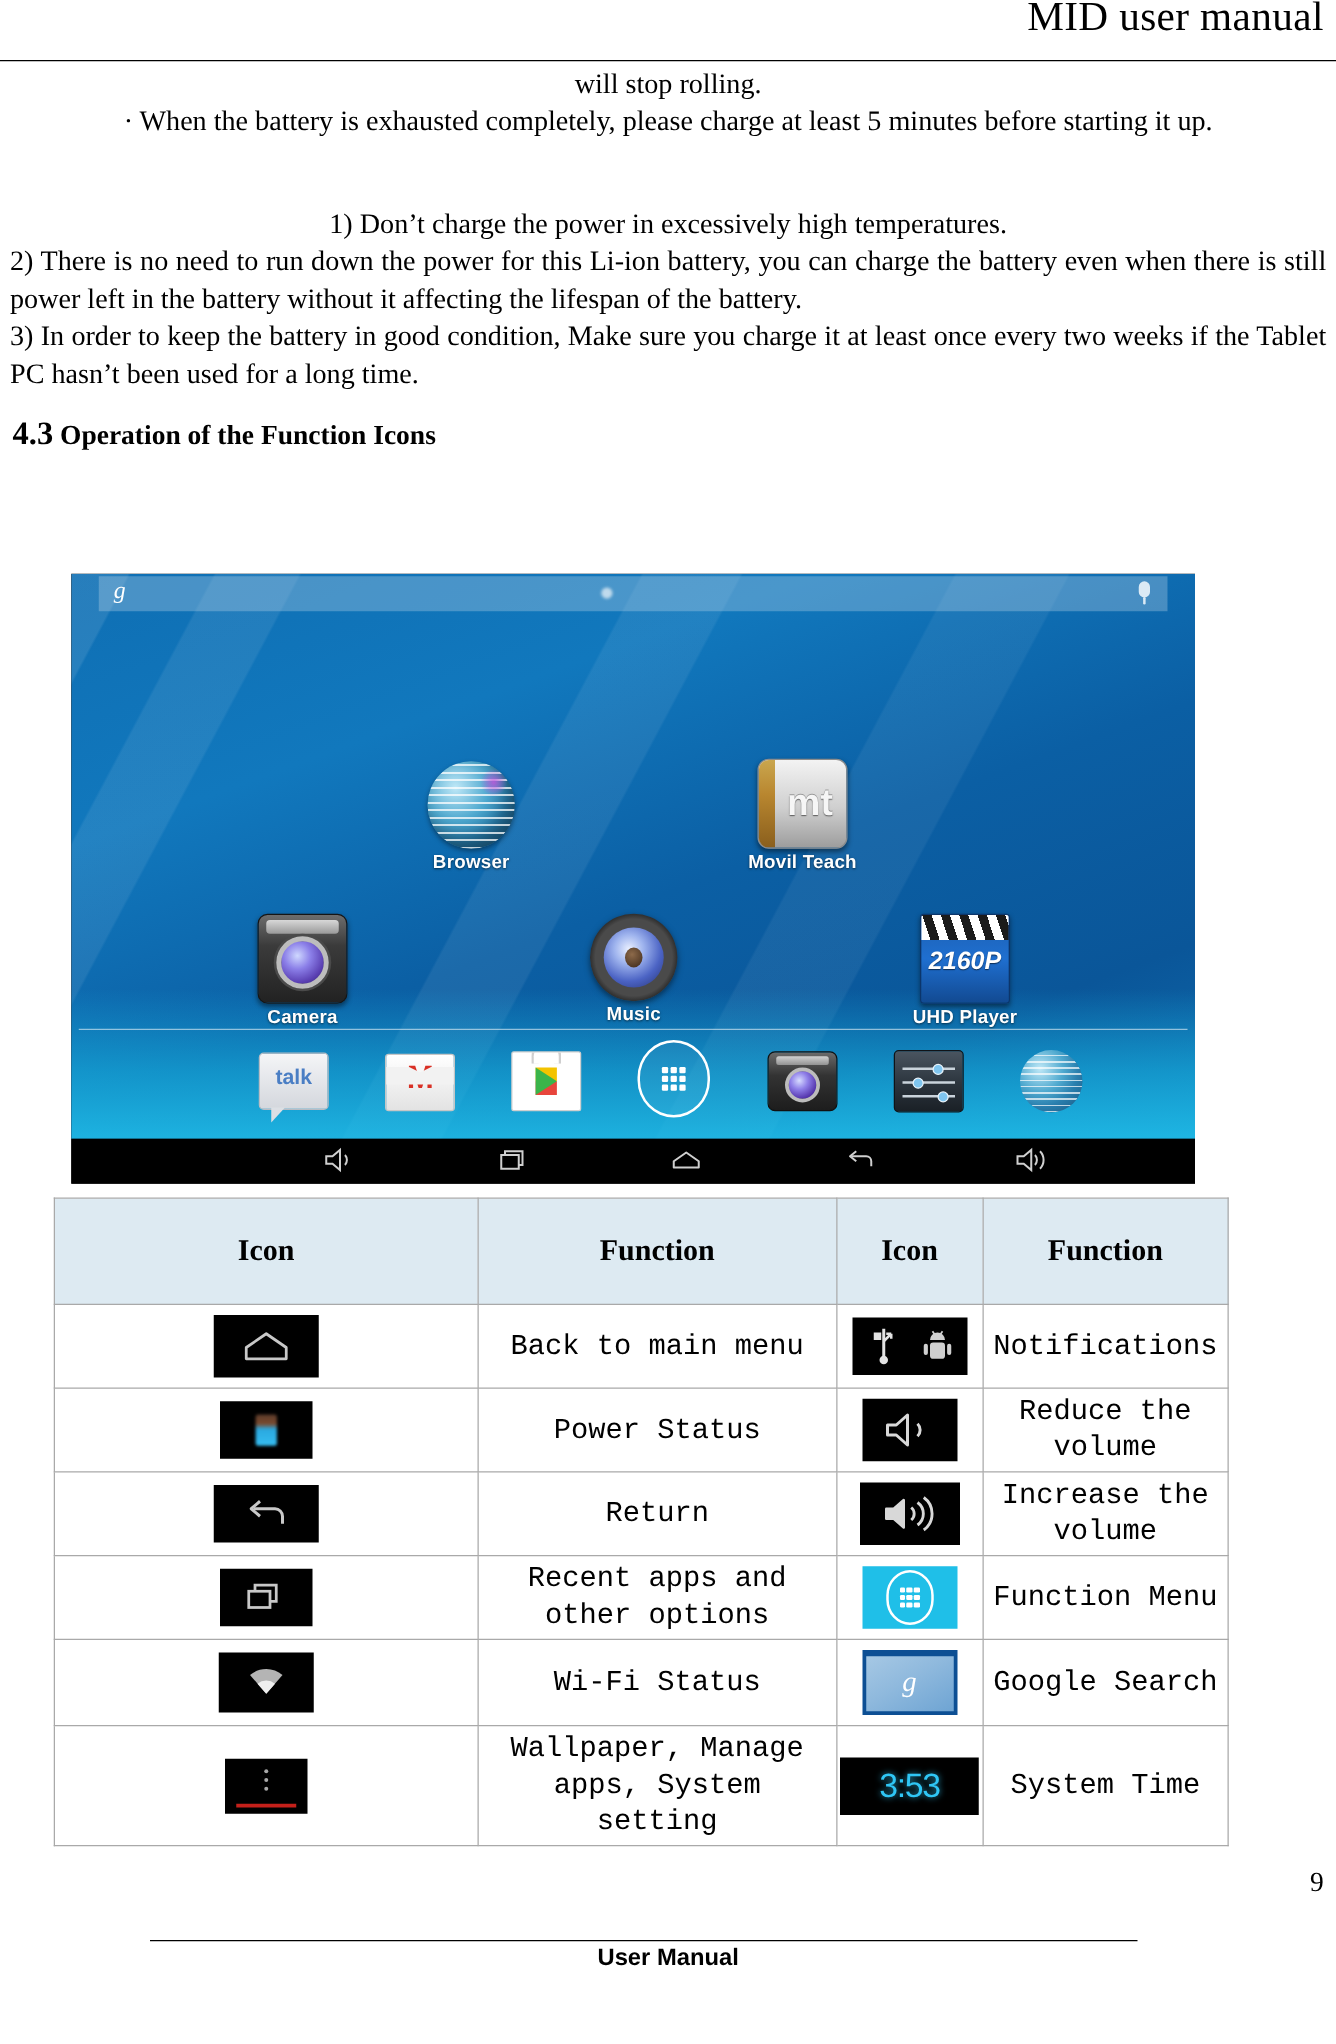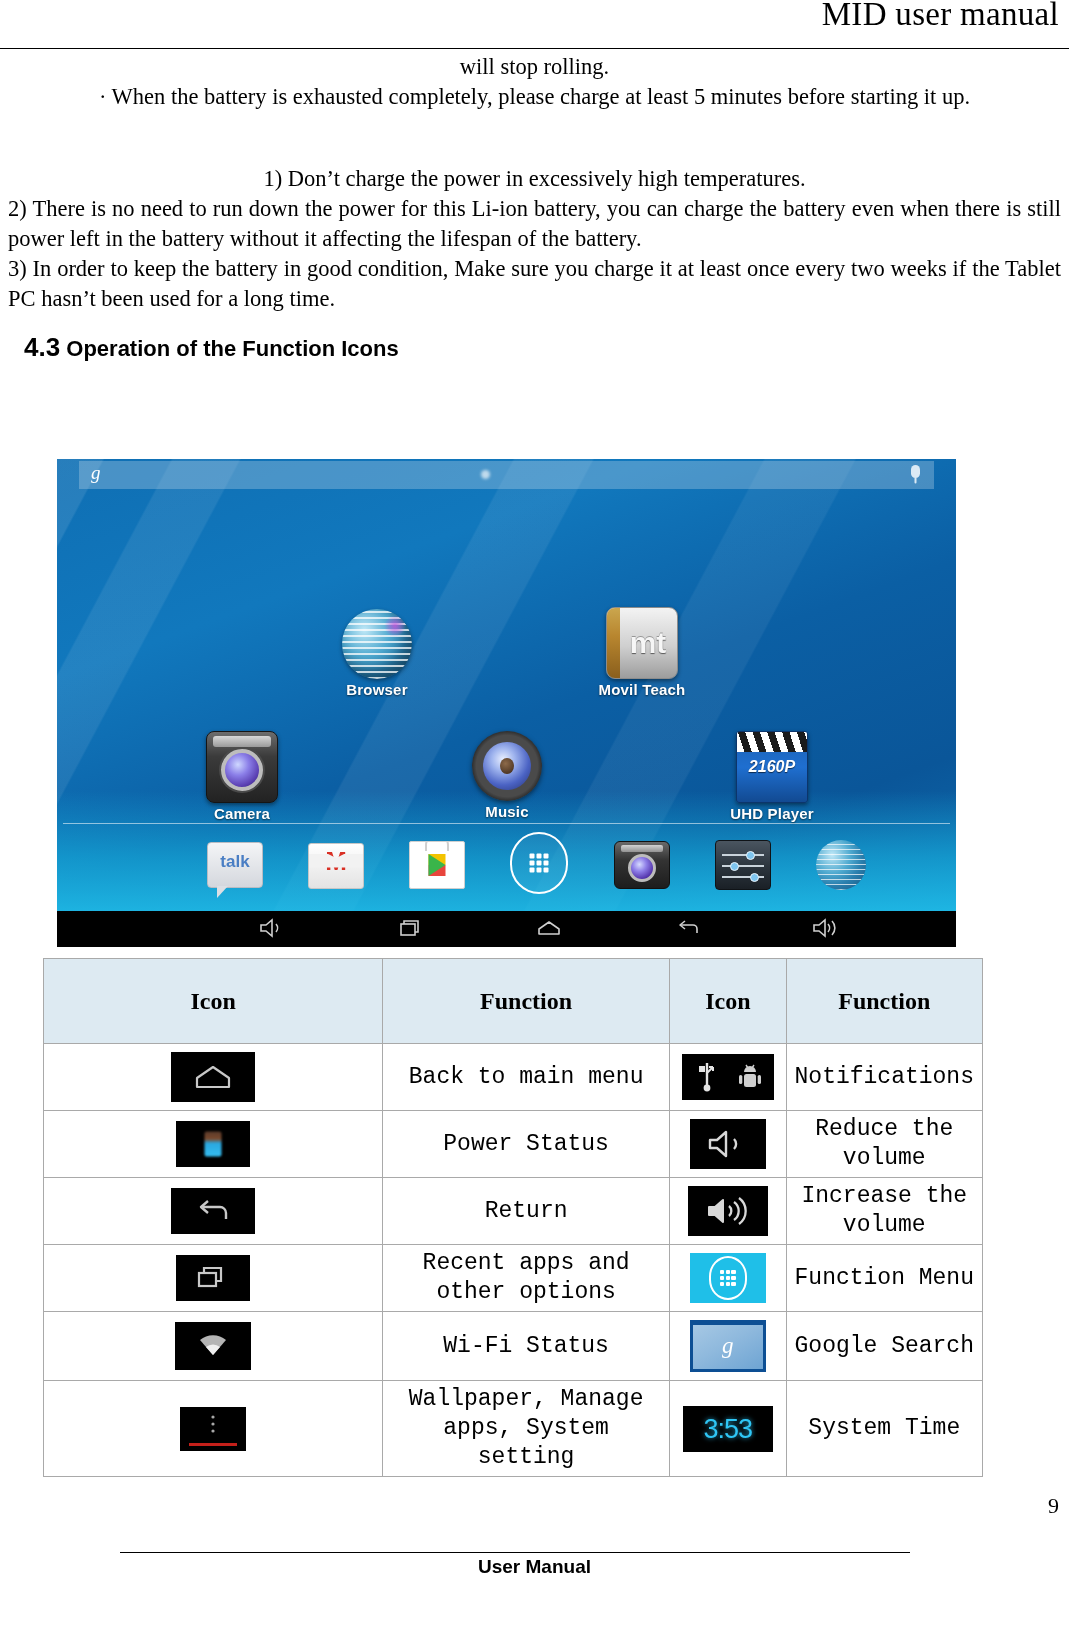--- a/index.html
+++ b/index.html
@@ -52,24 +52,24 @@
   }
   p.body.nojust { text-align: center; }
   p.bold {
     font-weight: bold;
     text-align: justify;
     text-justify: inter-word;
   }
   .spacer-sm { height: 26px; }
 
   h3.section {
-    margin: 18px 0 0 16px;
+    margin: 18px 0 0 2px;
     font-size: 22px;
     font-weight: bold;
-    font-family: Liberation Sans, sans-serif;
+    font-family: Liberation Serif, serif;
   }
   h3.section .num { font-size: 26px; }
 
   
   .shot-wrap {
     position: absolute;
     left: 57px;
     top: 459px;
     width: 899px;
     height: 488px;
@@ -240,21 +240,21 @@
   }
   .ic-uhd .clap {
     position:absolute; left:0; right:0; top:0; height:20px;
     background: repeating-linear-gradient(72deg,#ffffff 0 7px,#1b1b1b 7px 14px);
   }
   .ic-uhd .res {
     position:absolute; left:0; right:0; top:26px;
     text-align:center;
     font-family:"Liberation Sans", sans-serif;
     font-style: italic;
-    font-weight:bold; font-size:16px; color:#ffffff;
+    font-weight:bold; font-size:20px; color:#ffffff;
     text-shadow: 0 1px 1px rgba(0,0,0,.6);
   }
 
   
   .dock {
     position: absolute;
     left: 0; right: 0;
     bottom: 36px;
     height: 88px;
     z-index: 6;
@@ -439,21 +439,21 @@
   .t-power  { width: 74px; height: 46px; }
   .t-return { width: 84px; height: 46px; }
   .t-recent { width: 74px; height: 46px; }
   .t-wifi   { width: 76px; height: 48px; }
   .t-menu   { width: 66px; height: 44px; }
   .t-notif  { width: 92px; height: 46px; }
   .t-volmin { width: 76px; height: 50px; }
   .t-volmax { width: 80px; height: 50px; }
   .t-fmenu  { width: 76px; height: 50px; background:#1fbfe8; }
   .t-gsearch{ width: 76px; height: 52px; background:#0d4f94; }
-  .t-time   { width: 90px; height: 46px; }
+  .t-time   { width: 111px; height: 46px; }
 
   .centerabs {
     position:absolute; left:50%; top:50%; transform: translate(-50%,-50%);
   }
 
   .pwr-bat {
     position:absolute; left:50%; top:50%; transform:translate(-50%,-50%);
     width: 17px; height: 25px; border-radius:2px;
     background: linear-gradient(180deg,#5a3a2a 0%, #7a4a2e 30%, #2aa8e0 48%, #35bdf0 100%);
     filter: blur(1.1px);

